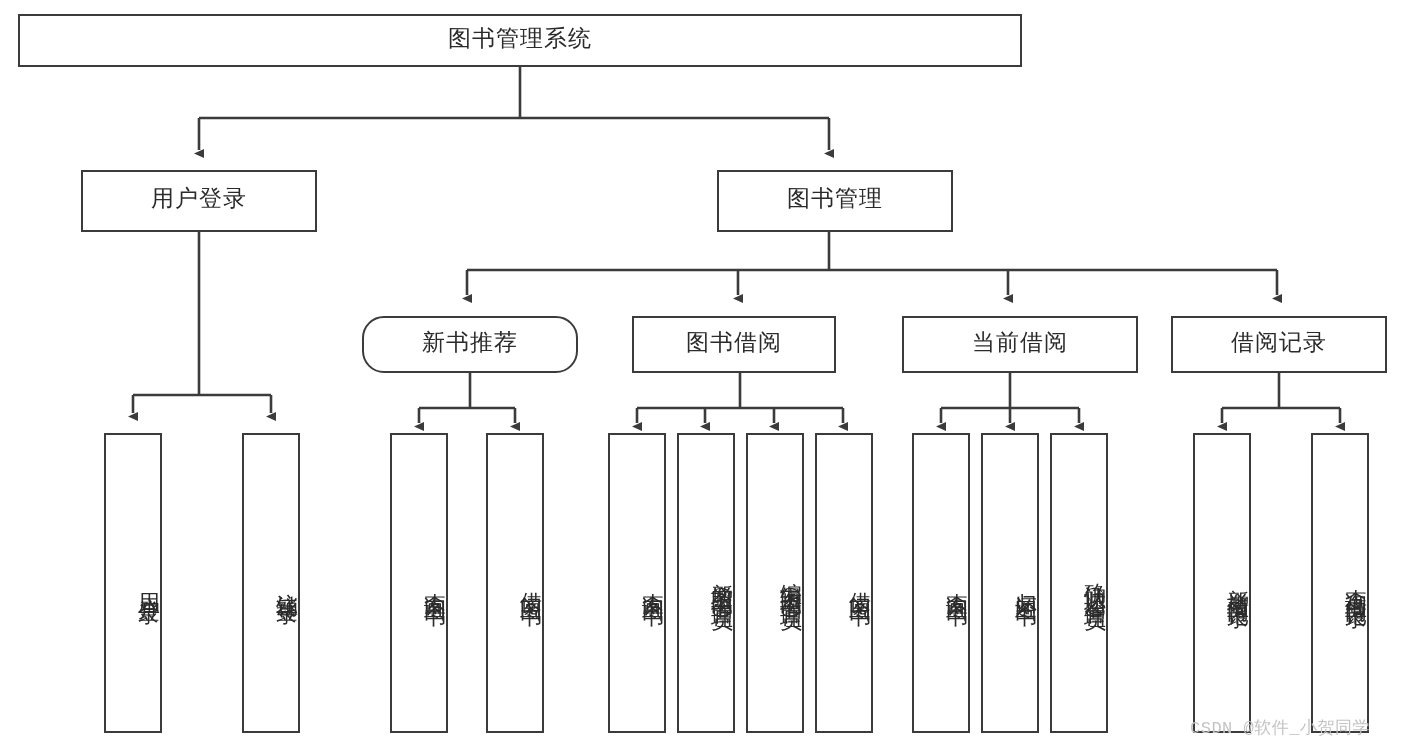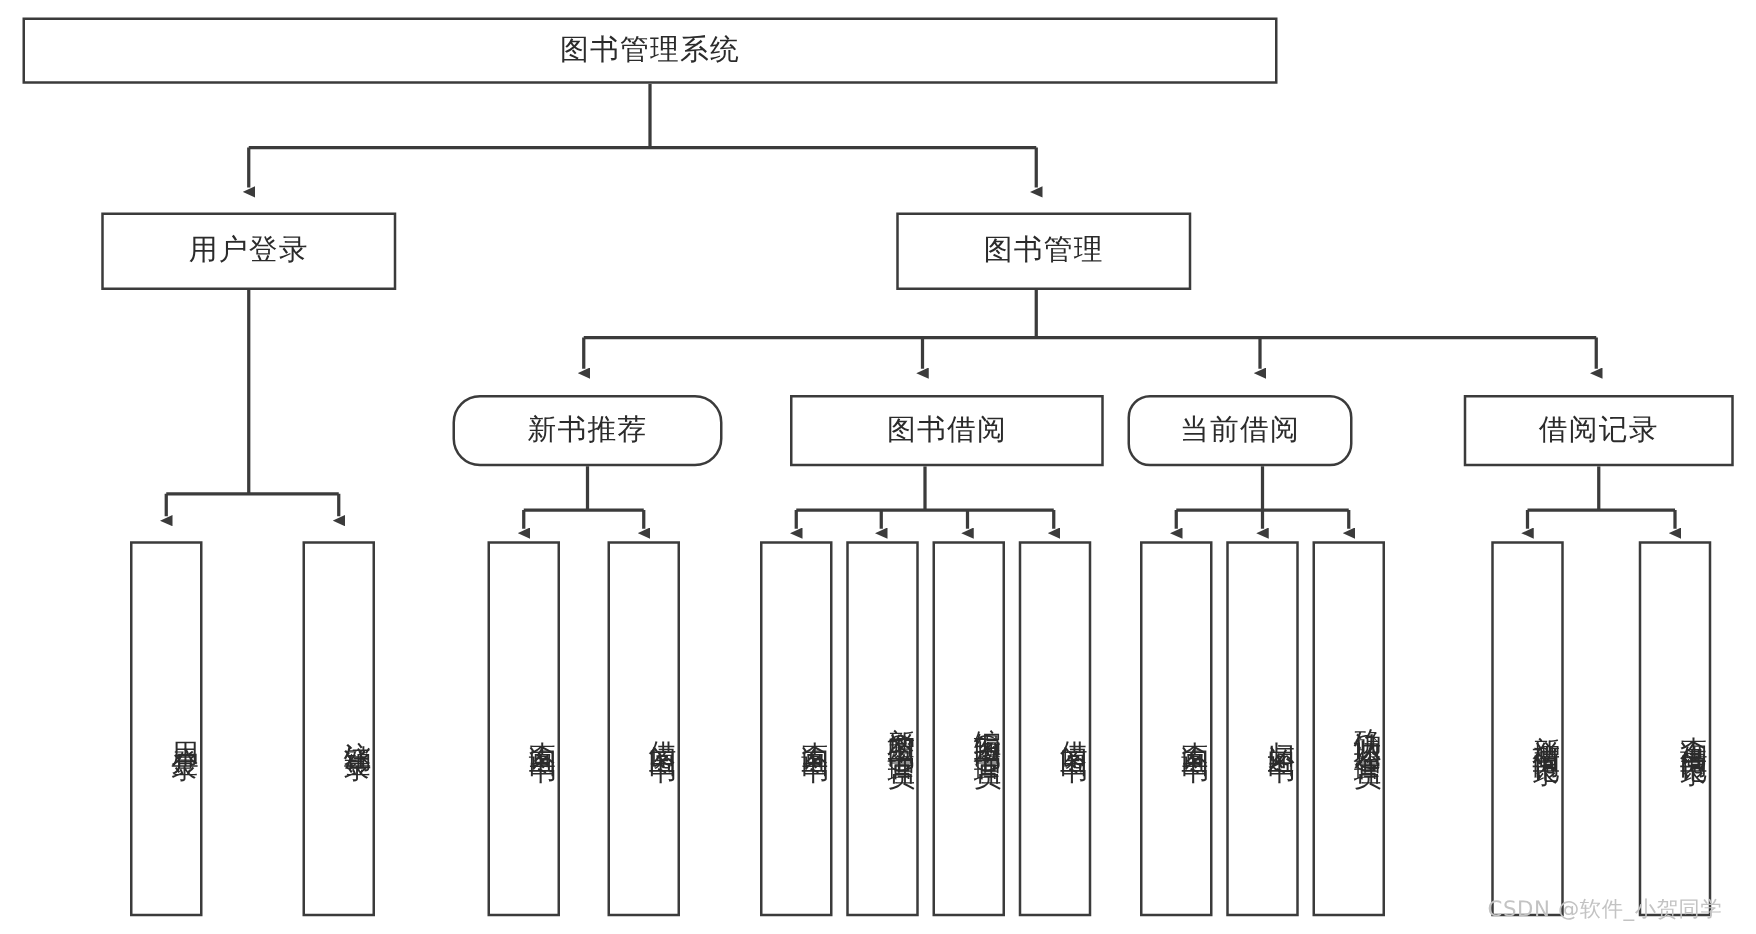--- a/index.html
+++ b/index.html
@@ -10,20 +10,21 @@
   }
   body {
     font-family: "DejaVu Sans", "Liberation Sans", sans-serif;
   }
   #canvas {
     position: relative;
     width: 1405px;
     height: 747px;
     background: #ffffff;
     overflow: hidden;
+    font-family: Liberation Mono, monospace;
   }
   #edges {
     position: absolute;
     left: 0;
     top: 0;
     width: 1405px;
     height: 747px;
     pointer-events: none;
   }
   .node {
@@ -130,25 +131,25 @@
   </div>
 
   <div class="node horiz" style="left:717px; top:170px; width:236px; height:62px;">
     <span>图书管理</span>
   </div>
 
   <div class="node horiz" style="left:362px; top:316px; width:216px; height:57px;border-radius:22px;">
     <span>新书推荐</span>
   </div>
 
-  <div class="node horiz" style="left:632px; top:316px; width:251px; height:57px;">
+  <div class="node horiz" style="left:632px; top:316px; width:204px; height:57px;">
     <span>图书借阅</span>
   </div>
 
-  <div class="node horiz" style="left:902px; top:316px; width:180px; height:57px;border-radius:18px;">
+  <div class="node horiz" style="left:902px; top:316px; width:236px; height:57px;">
     <span>当前借阅</span>
   </div>
 
   <div class="node horiz" style="left:1171px; top:316px; width:216px; height:57px;">
     <span>借阅记录</span>
   </div>
 
   <div class="node vert" style="left:104px; top:433px; width:58px; height:300px;">
     <span class="vtext">用户登录</span>
   </div>

